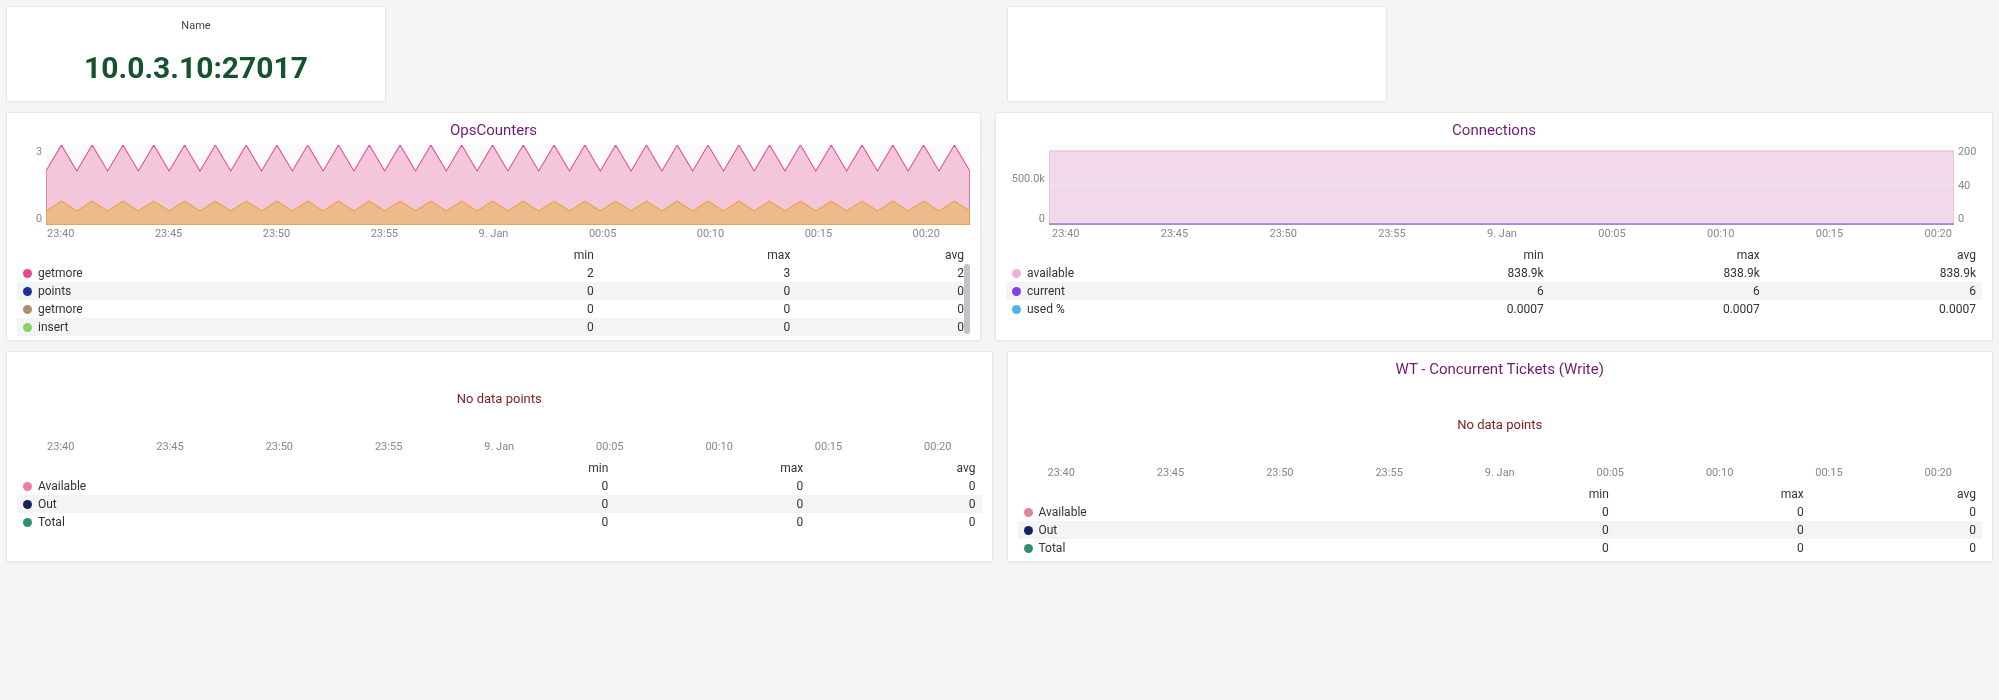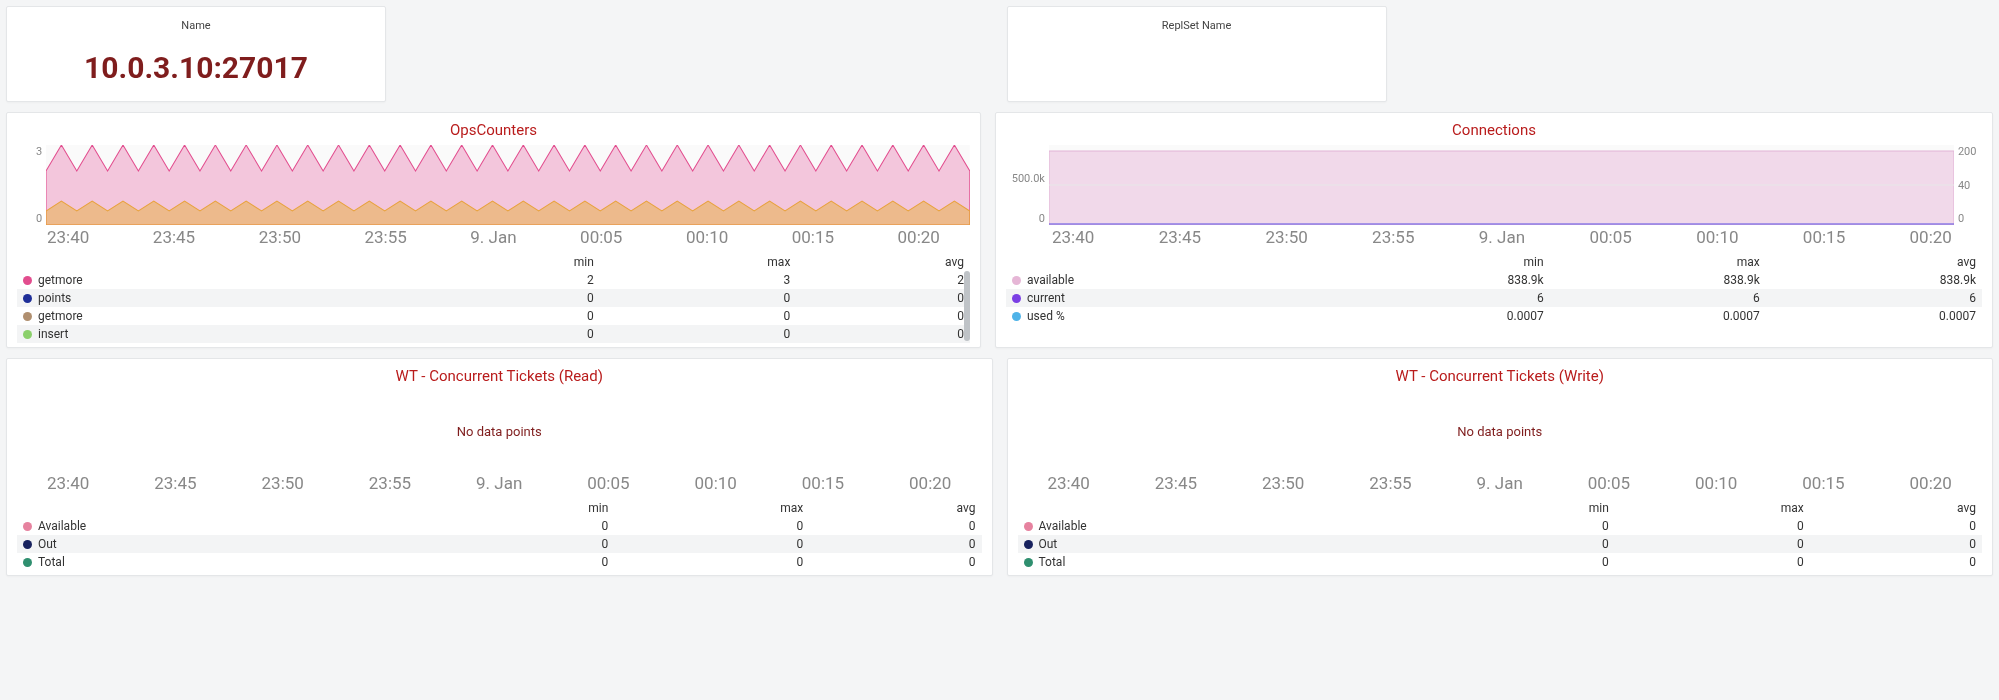--- a/index.html
+++ b/index.html
@@ -15,31 +15,31 @@
   .panel {
     background: #fff;
     border: 1px solid #e4e6e8;
     border-radius: 2px;
     box-shadow: 0 1px 2px rgba(0,0,0,0.03);
   }
   
   .stat-row .panel { flex: 0 0 auto; padding: 8px 8px 16px 8px; }
   .stat-row .spacer { flex: 1 1 auto; }
   .stat-label { text-align: center; color: #444; font-size: 11px; margin: 4px 0 18px 0; font-weight:400;}
-  .stat-value { text-align: center; font-size: 30px; font-weight: 700; color: #7f1d1d; }
+  .stat-value { text-align: center; font-size: 30px; font-weight: 700; color: #14532d; }
   .stat-row .panel { min-width: 380px; }
 
   
   .graph-row .panel { flex: 1 1 0; padding: 6px 10px 4px 10px; display:flex; flex-direction:column;}
-  .panel-title { text-align: center; font-size: 15px; color: #b91c1c; margin: 2px 0 6px 0; font-weight:400;}
+  .panel-title { text-align: center; font-size: 15px; color: #701a75; margin: 2px 0 6px 0; font-weight:400;}
   .chart { position: relative; height: 80px; display:flex; }
   .chart .yaxis { width: 30px; display:flex; flex-direction:column; justify-content:space-between; text-align:right; color:#888; font-size:11px; padding-right:4px;}
   .chart .yaxis.right { text-align:left; padding-left:4px; padding-right:0;}
   .chart svg { flex:1 1 auto; display:block; }
-  .xaxis { display:flex; justify-content:space-between; color:#888; font-size:17px; padding: 2px 30px 0 30px; margin-bottom:6px;}
+  .xaxis { display:flex; justify-content:space-between; color:#888; font-size:11px; padding: 2px 30px 0 30px; margin-bottom:6px;}
   .nodata { position:absolute; left:50%; top:50%; transform:translate(-50%,-50%); color:#7f1d1d; font-size:13px;}
 
   
   .legend-wrap { position: relative; }
   .legend { width:100%; border-collapse:collapse; font-size:12px; }
   .legend thead th { text-align:right; color:#333; font-weight:400; padding:2px 6px; }
   .legend thead th:first-child { text-align:left; }
   .legend tbody td { padding:2px 6px; text-align:right; }
   .legend tbody td:first-child { text-align:left; }
   .legend tbody tr:nth-child(even) { background:#f3f4f5; }
@@ -49,21 +49,20 @@
 </head>
 <body>
 
 <div class="row stat-row">
   <div class="panel" style="width:380px;">
     <div class="stat-label">Name</div>
     <div class="stat-value">10.0.3.10:27017</div>
   </div>
   <div class="spacer"></div>
   <div class="panel" style="width:380px;">
-    <div class="stat-label">ReplSet Name</div>
   </div>
   <div class="spacer"></div>
 </div>
 
 <div class="row graph-row">
 
   <div class="panel">
     <div class="panel-title">OpsCounters</div>
     <div class="chart">
       <div class="yaxis">
@@ -189,21 +188,20 @@
             <td>0.0007</td>
             <td>0.0007</td>
           </tr>
         </tbody>
     </table>
   </div>
 </div>
 
 <div class="row graph-row">
   <div class="panel">
-    <div class="panel-title">WT - Concurrent Tickets (Read)</div>
     <div class="chart">
       <div class="yaxis"></div>
       <svg viewBox="0 0 900 80" preserveAspectRatio="none">
         <rect x="0" y="0" width="900" height="80" fill="#ffffff"></rect>
       </svg>
       <div class="nodata">No data points</div>
     </div>
     <div class="xaxis">
       <span>23:40</span>
       <span>23:45</span>

